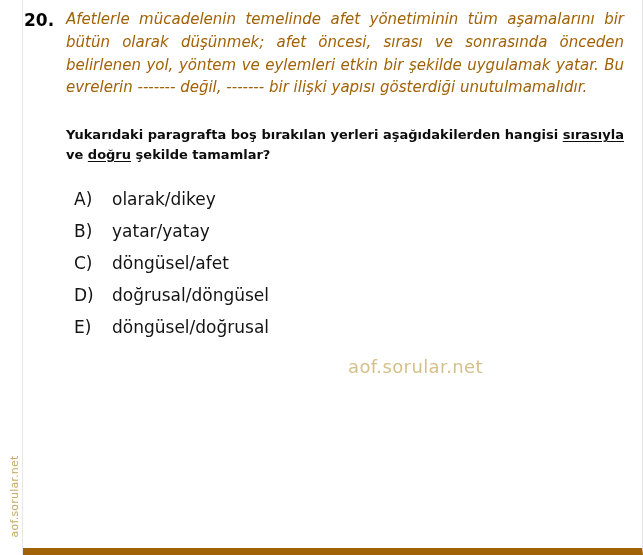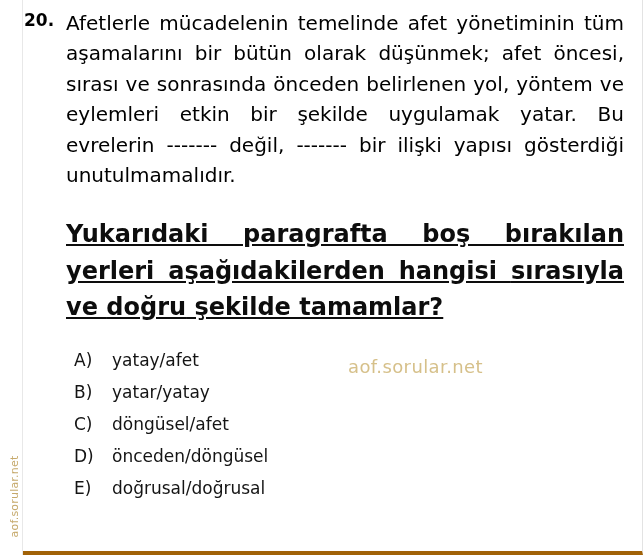--- a/index.html
+++ b/index.html
@@ -12,21 +12,21 @@
     background: #ffffff;
     font-family: "DejaVu Sans", sans-serif;
     color: #000000;
     overflow: hidden;
     position: relative;
   }
   .page {
     position: absolute;
     inset: 0;
     border-right: 1px solid #e3e3e3;
-    border-bottom: 4px solid #a16207;
+    border-bottom: 7px solid #a16207;
     box-sizing: border-box;
   }
   .left-rail {
     position: absolute;
     left: 0;
     top: 0;
     width: 22px;
     height: 555px;
     border-right: 1px solid #e8e8e8;
     background: #ffffff;
@@ -52,35 +52,35 @@
     font-weight: bold;
     letter-spacing: 0px;
   }
   .content {
     position: absolute;
     left: 66px;
     top: 8px;
     width: 558px;
   }
   .stem {
-    font-size: 20px;
+    font-size: 15px;
     line-height: 1.52;
     text-align: justify;
     text-justify: inter-word;
-    color: #000000;
+    color: #a16207;
+    font-style: italic;
   }
   .prompt {
     margin-top: 26px;
-    font-size: 24px;
+    font-size: 13px;
     font-weight: bold;
     line-height: 1.52;
     text-align: justify;
     text-justify: inter-word;
     color: #0d0d0d;
-    text-decoration: underline;
   }
   .prompt u {
     text-decoration: underline;
     text-underline-offset: 2px;
   }
   .options {
     margin-top: 26px;
     margin-left: 8px;
   }
   .option {
@@ -123,41 +123,41 @@
   <div class="content">
 
     <div class="stem">Afetlerle mücadelenin temelinde afet yönetiminin tüm aşamalarını bir bütün olarak düşünmek; afet öncesi, sırası ve sonrasında önceden belirlenen yol, yöntem ve eylemleri etkin bir şekilde uygulamak yatar. Bu evrelerin ------- değil, ------- bir ilişki yapısı gösterdiği unutulmamalıdır.</div>
 
     <div class="prompt"><span>Yukarıdaki paragrafta boş bırakılan yerleri aşağıdakilerden hangisi </span><u>sırasıyla</u><span> ve </span><u>doğru</u><span> şekilde tamamlar?</span></div>
 
     <div class="options">
 
       <div class="option">
         <span class="letter">A)</span>
-        <span class="text">yatay/afet</span>
+        <span class="text">olarak/dikey</span>
       </div>
 
       <div class="option">
         <span class="letter">B)</span>
         <span class="text">yatar/yatay</span>
       </div>
 
       <div class="option">
         <span class="letter">C)</span>
         <span class="text">döngüsel/afet</span>
       </div>
 
       <div class="option">
         <span class="letter">D)</span>
-        <span class="text">önceden/döngüsel</span>
+        <span class="text">doğrusal/döngüsel</span>
       </div>
 
       <div class="option">
         <span class="letter">E)</span>
-        <span class="text">doğrusal/doğrusal</span>
+        <span class="text">döngüsel/doğrusal</span>
       </div>
 
     </div>
   </div>
 
   <div class="watermark-center">aof.sorular.net</div>
 
 </div>
 
 </body></html>

